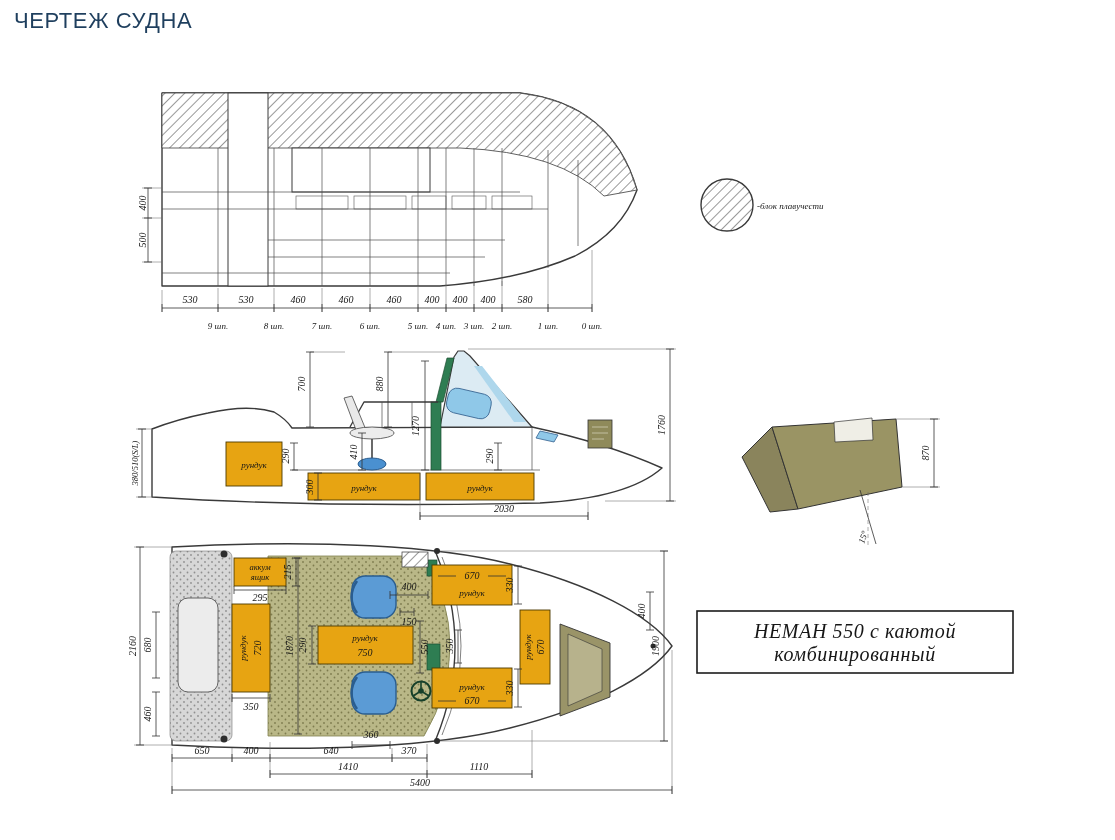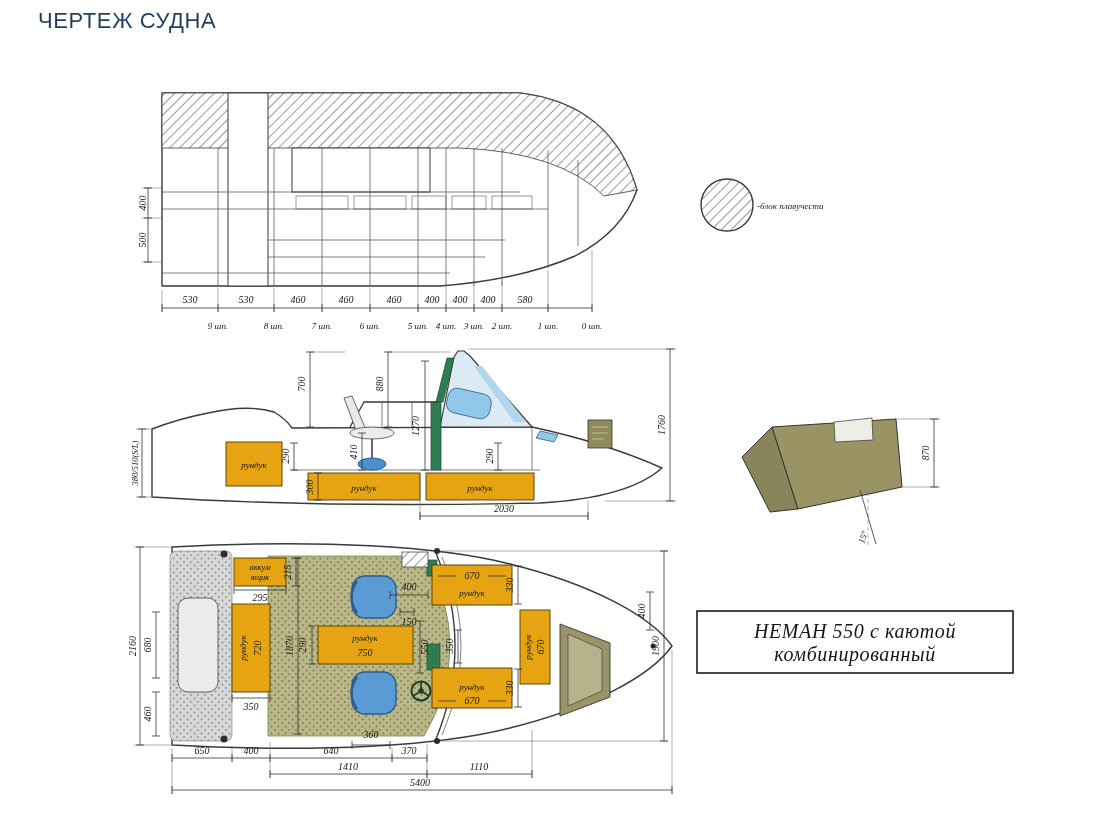--- a/index.html
+++ b/index.html
@@ -1,17 +1,17 @@
 <!DOCTYPE html>
 <html><head>
 <meta charset="utf-8">
 <style>
   html,body{margin:0;padding:0;background:#fff;width:1115px;height:840px;overflow:hidden;
             font-family:"Liberation Sans",sans-serif;position:relative}
-  .page-title{position:absolute;left:38px;top:8px;margin:0;font-size:22px;font-weight:500;
+  .page-title{position:absolute;left:14px;top:8px;margin:0;font-size:22px;font-weight:500;
               letter-spacing:.6px;color:#1f3f5e;font-family:"Liberation Sans",sans-serif}
   svg{position:absolute;left:0;top:0}
   svg text{font-family:"Liberation Serif",serif;font-style:italic;fill:#161616}
   .dim{font-size:10px}
   .sm{font-size:8.5px}
   .lbl{font-size:9px}
   .big{font-size:20px;letter-spacing:.6px}
   .ol{stroke:#3a3a3a;stroke-width:1.4;fill:none;stroke-linejoin:round}
   .t{stroke:#4a4a4a;stroke-width:.7;fill:none}
   .d{stroke:#333;stroke-width:.8;fill:none}

